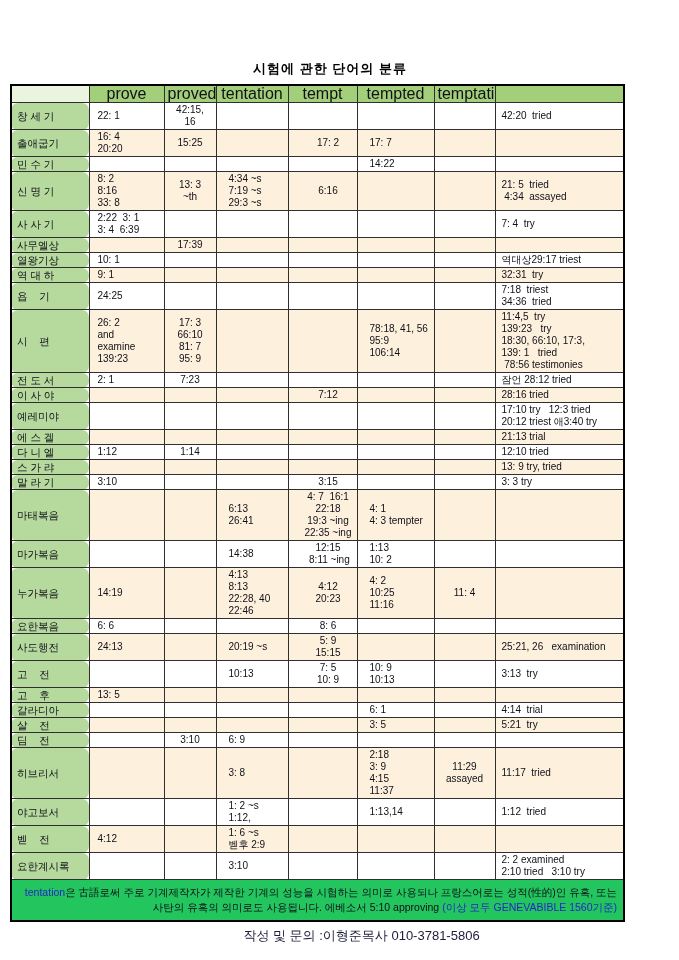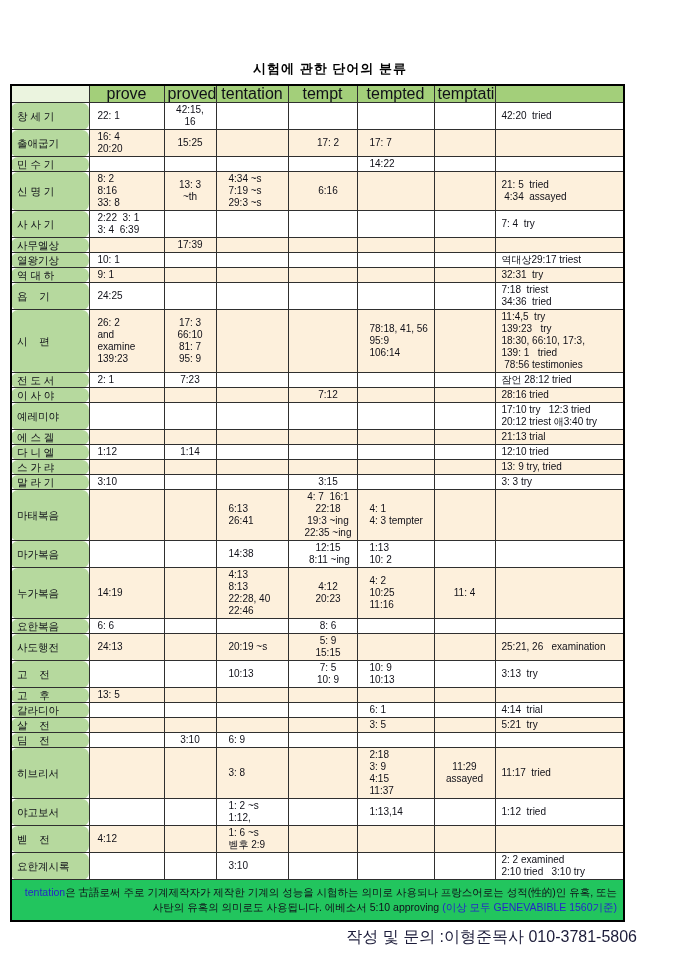--- a/index.html
+++ b/index.html
@@ -73,24 +73,25 @@
   tfoot td.note-cell {
     background: #22c55e;
     font-size: 10.5px;
     line-height: 15px;
     padding: 5px 6px;
     text-align: right;
   }
   .blue { color: var(--note-blue, #2626c9); }
   .contact {
     width: 637px;
-    text-align: right;
-    font-size: 16px;
+    text-align: center;
+    font-size: 13px;
     color: #1c1c3a;
     margin-top: 5px;
+    margin-left: 43px;
   }
 </style>
 </head>
 <body>
 
 <div class="page">
 
   <div class="title">시험에 관한 단어의 분류</div>
 
   <table class="word-table">

